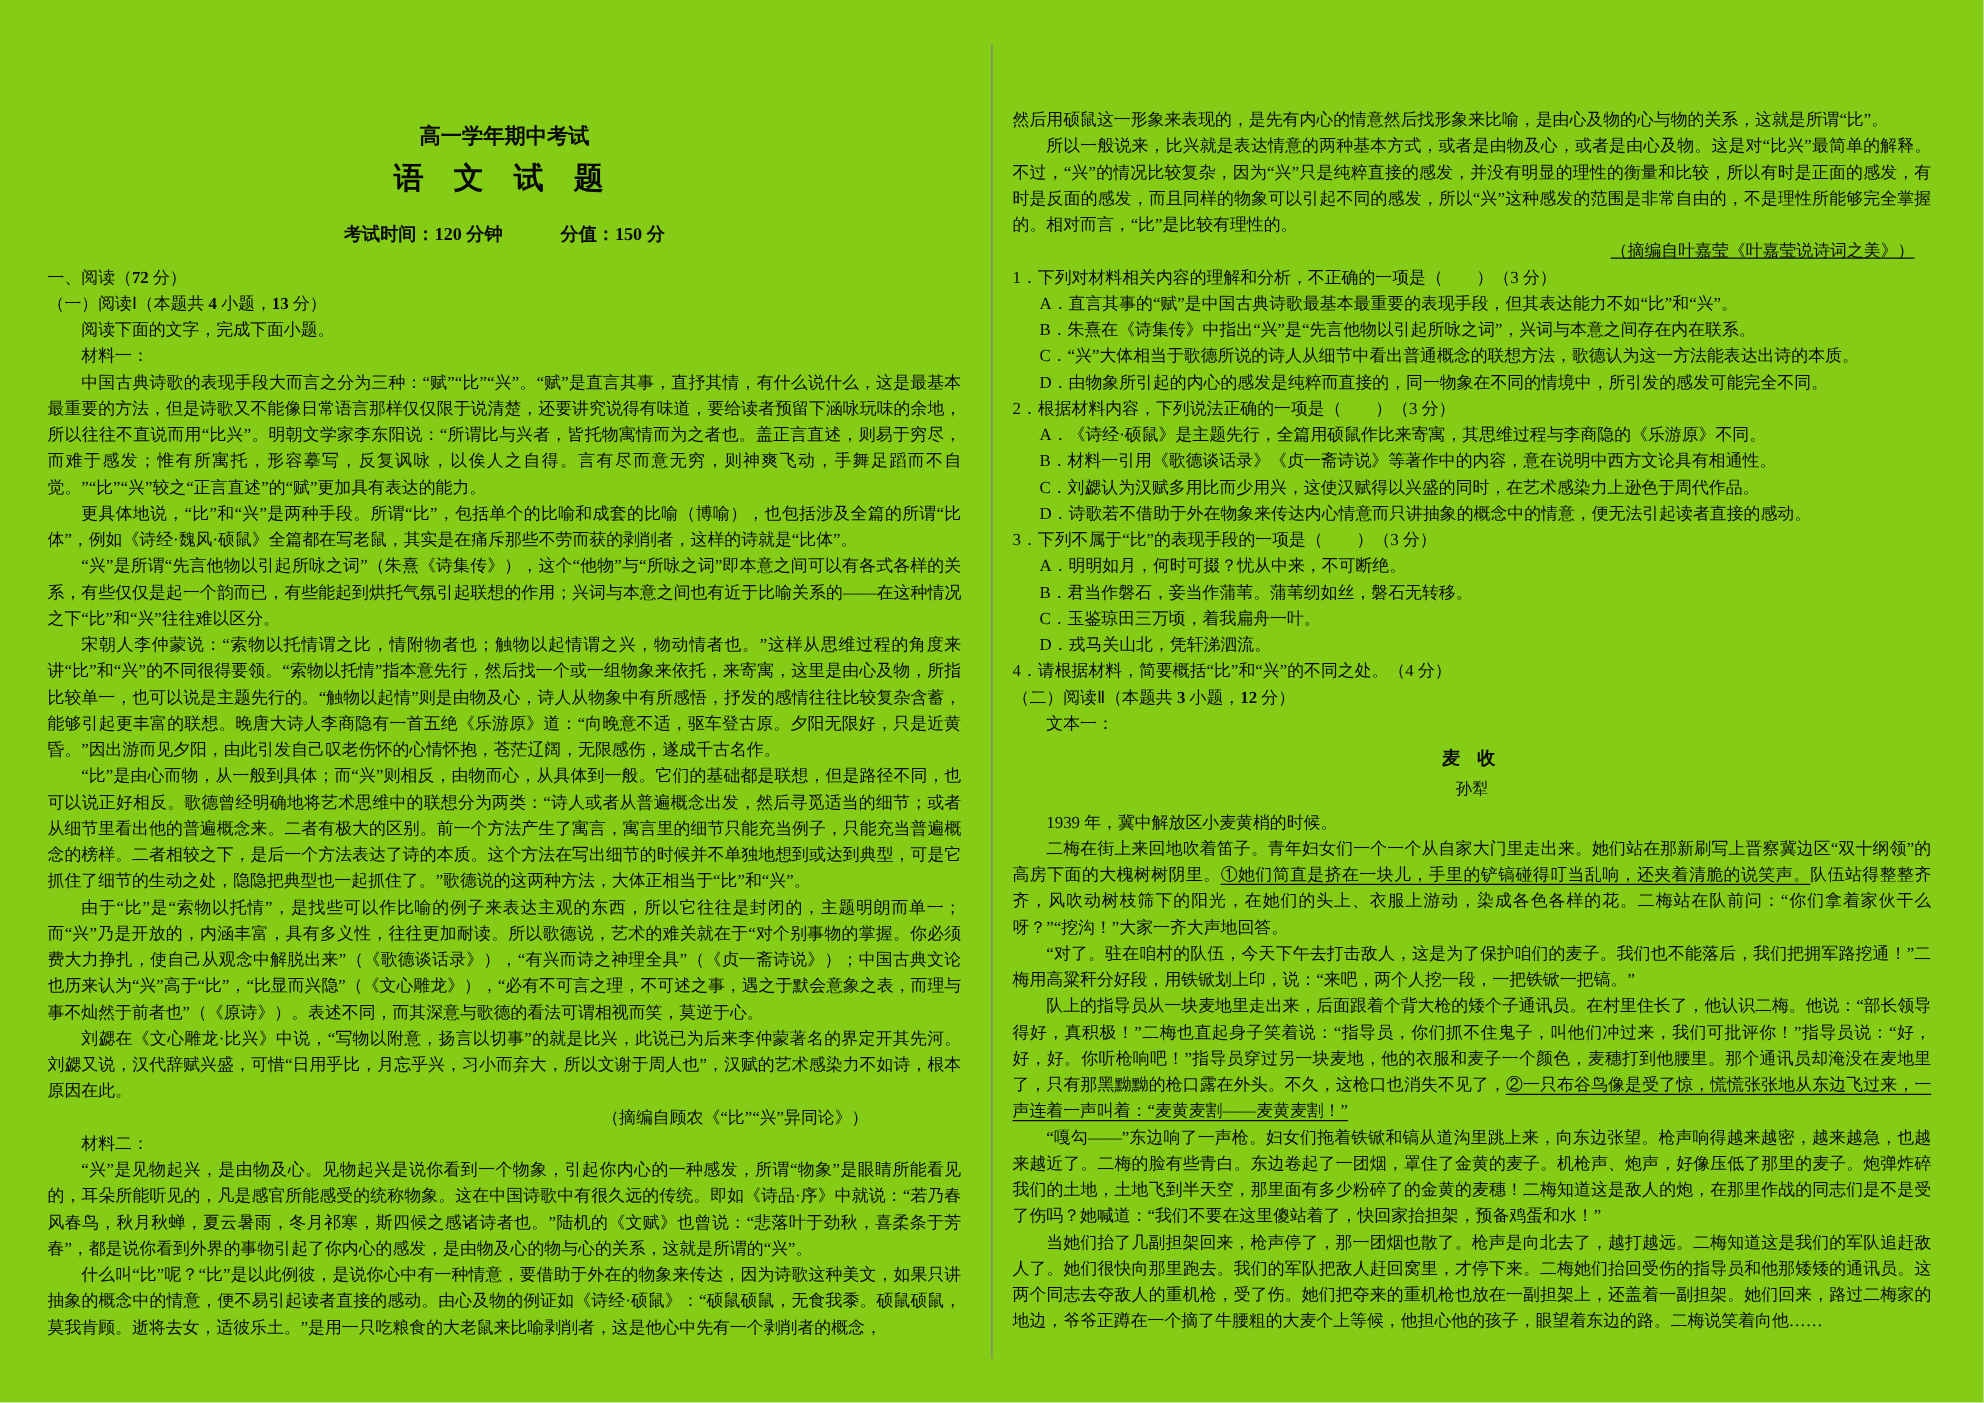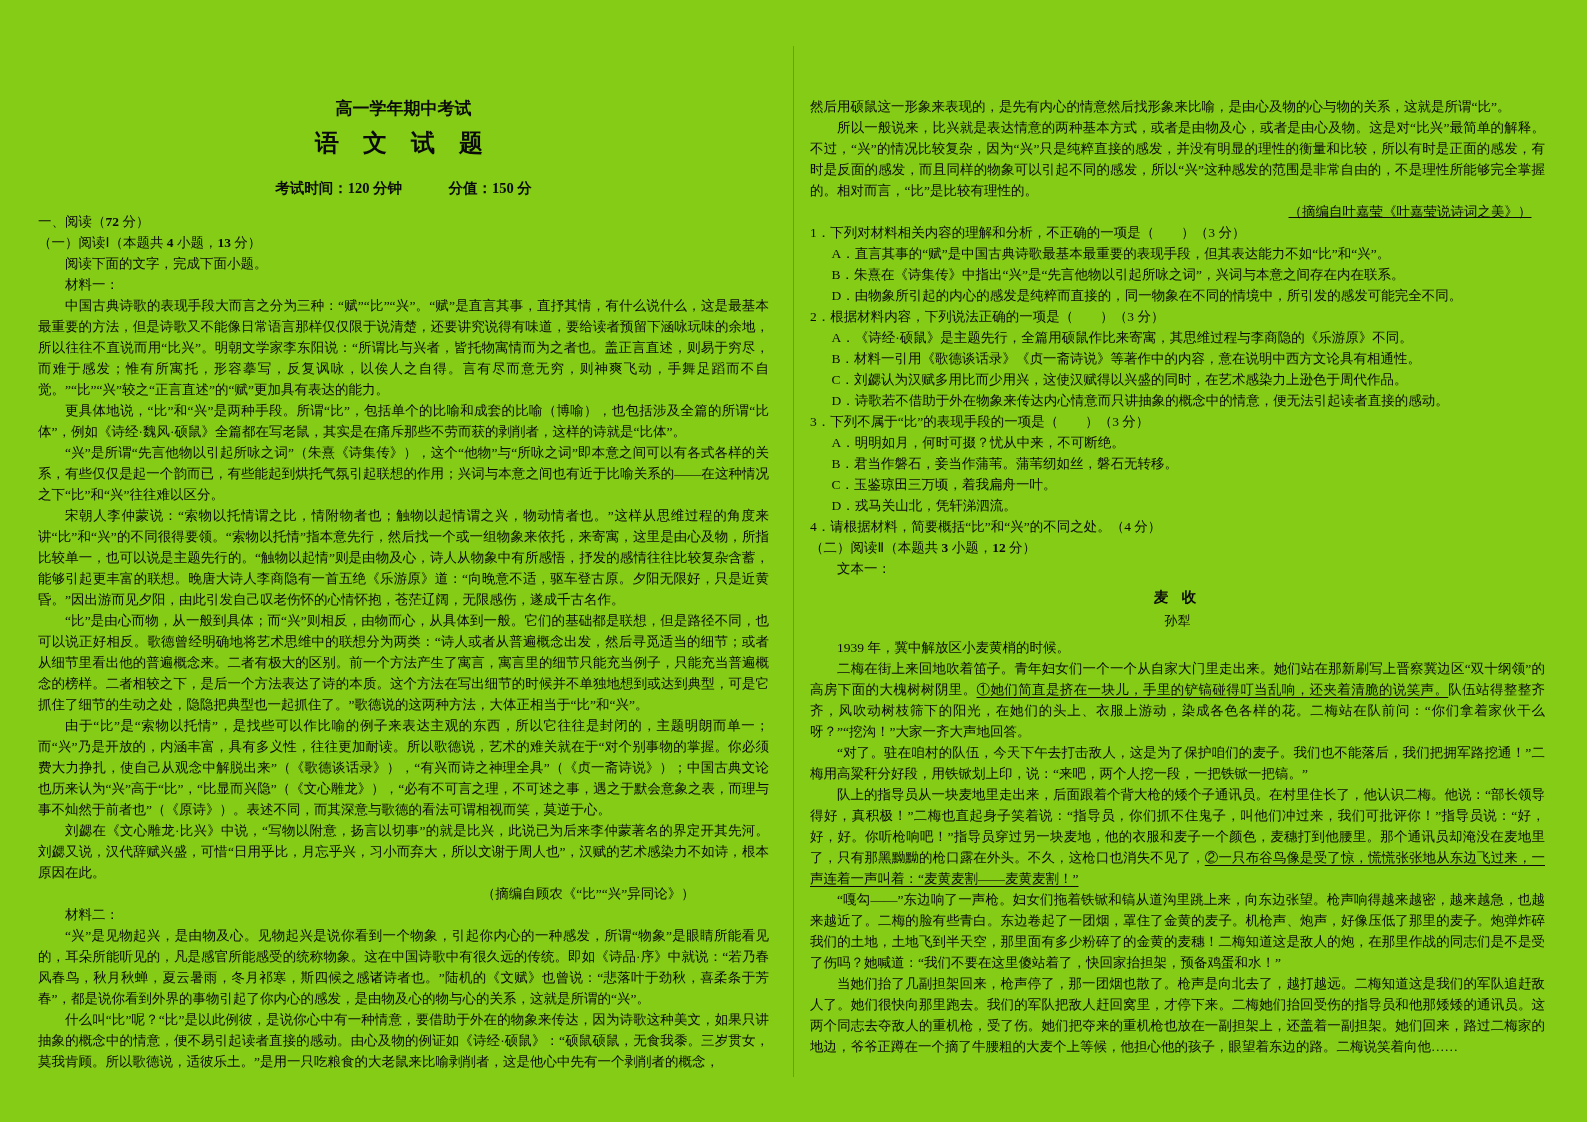--- a/index.html
+++ b/index.html
@@ -41,31 +41,32 @@
         <div class="blk para">中国古典诗歌的表现手段大而言之分为三种：“赋”“比”“兴”。“赋”是直言其事，直抒其情，有什么说什么，这是最基本最重要的方法，但是诗歌又不能像日常语言那样仅仅限于说清楚，还要讲究说得有味道，要给读者预留下涵咏玩味的余地，所以往往不直说而用“比兴”。明朝文学家李东阳说：“所谓比与兴者，皆托物寓情而为之者也。盖正言直述，则易于穷尽，而难于感发；惟有所寓托，形容摹写，反复讽咏，以俟人之自得。言有尽而意无穷，则神爽飞动，手舞足蹈而不自觉。”“比”“兴”较之“正言直述”的“赋”更加具有表达的能力。</div>
         <div class="blk para">更具体地说，“比”和“兴”是两种手段。所谓“比”，包括单个的比喻和成套的比喻（博喻），也包括涉及全篇的所谓“比体”，例如《诗经·魏风·硕鼠》全篇都在写老鼠，其实是在痛斥那些不劳而获的剥削者，这样的诗就是“比体”。</div>
         <div class="blk para">“兴”是所谓“先言他物以引起所咏之词”（朱熹《诗集传》），这个“他物”与“所咏之词”即本意之间可以有各式各样的关系，有些仅仅是起一个韵而已，有些能起到烘托气氛引起联想的作用；兴词与本意之间也有近于比喻关系的——在这种情况之下“比”和“兴”往往难以区分。</div>
         <div class="blk para">宋朝人李仲蒙说：“索物以托情谓之比，情附物者也；触物以起情谓之兴，物动情者也。”这样从思维过程的角度来讲“比”和“兴”的不同很得要领。“索物以托情”指本意先行，然后找一个或一组物象来依托，来寄寓，这里是由心及物，所指比较单一，也可以说是主题先行的。“触物以起情”则是由物及心，诗人从物象中有所感悟，抒发的感情往往比较复杂含蓄，能够引起更丰富的联想。晚唐大诗人李商隐有一首五绝《乐游原》道：“向晚意不适，驱车登古原。夕阳无限好，只是近黄昏。”因出游而见夕阳，由此引发自己叹老伤怀的心情怀抱，苍茫辽阔，无限感伤，遂成千古名作。</div>
         <div class="blk para">“比”是由心而物，从一般到具体；而“兴”则相反，由物而心，从具体到一般。它们的基础都是联想，但是路径不同，也可以说正好相反。歌德曾经明确地将艺术思维中的联想分为两类：“诗人或者从普遍概念出发，然后寻觅适当的细节；或者从细节里看出他的普遍概念来。二者有极大的区别。前一个方法产生了寓言，寓言里的细节只能充当例子，只能充当普遍概念的榜样。二者相较之下，是后一个方法表达了诗的本质。这个方法在写出细节的时候并不单独地想到或达到典型，可是它抓住了细节的生动之处，隐隐把典型也一起抓住了。”歌德说的这两种方法，大体正相当于“比”和“兴”。</div>
         <div class="blk para">由于“比”是“索物以托情”，是找些可以作比喻的例子来表达主观的东西，所以它往往是封闭的，主题明朗而单一；而“兴”乃是开放的，内涵丰富，具有多义性，往往更加耐读。所以歌德说，艺术的难关就在于“对个别事物的掌握。你必须费大力挣扎，使自己从观念中解脱出来”（《歌德谈话录》），“有兴而诗之神理全具”（《贞一斋诗说》）；中国古典文论也历来认为“兴”高于“比”，“比显而兴隐”（《文心雕龙》），“必有不可言之理，不可述之事，遇之于默会意象之表，而理与事不灿然于前者也”（《原诗》）。表述不同，而其深意与歌德的看法可谓相视而笑，莫逆于心。</div>
         <div class="blk para">刘勰在《文心雕龙·比兴》中说，“写物以附意，扬言以切事”的就是比兴，此说已为后来李仲蒙著名的界定开其先河。刘勰又说，汉代辞赋兴盛，可惜“日用乎比，月忘乎兴，习小而弃大，所以文谢于周人也”，汉赋的艺术感染力不如诗，根本原因在此。</div>
         <div class="blk attr">（摘编自顾农《“比”“兴”异同论》）</div>
         <div class="blk para">材料二：</div>
         <div class="blk para">“兴”是见物起兴，是由物及心。见物起兴是说你看到一个物象，引起你内心的一种感发，所谓“物象”是眼睛所能看见的，耳朵所能听见的，凡是感官所能感受的统称物象。这在中国诗歌中有很久远的传统。即如《诗品·序》中就说：“若乃春风春鸟，秋月秋蝉，夏云暑雨，冬月祁寒，斯四候之感诸诗者也。”陆机的《文赋》也曾说：“悲落叶于劲秋，喜柔条于芳春”，都是说你看到外界的事物引起了你内心的感发，是由物及心的物与心的关系，这就是所谓的“兴”。</div>
-        <div class="blk para">什么叫“比”呢？“比”是以此例彼，是说你心中有一种情意，要借助于外在的物象来传达，因为诗歌这种美文，如果只讲抽象的概念中的情意，便不易引起读者直接的感动。由心及物的例证如《诗经·硕鼠》：“硕鼠硕鼠，无食我黍。三岁贯女，莫我肯顾。所以歌德说，适彼乐土。”是用一只吃粮食的大老鼠来比喻剥削者，这是他心中先有一个剥削者的概念，</div>
+        <div class="blk para">什么叫“比”呢？“比”是以此例彼，是说你心中有一种情意，要借助于外在的物象来传达，因为诗歌这种美文，如果只讲抽象的概念中的情意，便不易引起读者直接的感动。由心及物的例证如《诗经·硕鼠》：“硕鼠硕鼠，无食我黍。硕鼠硕鼠，莫我肯顾。逝将去女，适彼乐土。”是用一只吃粮食的大老鼠来比喻剥削者，这是他心中先有一个剥削者的概念，</div>
       </div>
   </div>
   <div class="col col-right">
     <div>
         <div class="blk flush">然后用硕鼠这一形象来表现的，是先有内心的情意然后找形象来比喻，是由心及物的心与物的关系，这就是所谓“比”。</div>
         <div class="blk para">所以一般说来，比兴就是表达情意的两种基本方式，或者是由物及心，或者是由心及物。这是对“比兴”最简单的解释。不过，“兴”的情况比较复杂，因为“兴”只是纯粹直接的感发，并没有明显的理性的衡量和比较，所以有时是正面的感发，有时是反面的感发，而且同样的物象可以引起不同的感发，所以“兴”这种感发的范围是非常自由的，不是理性所能够完全掌握的。相对而言，“比”是比较有理性的。</div>
         <div class="blk attr2">（摘编自叶嘉莹《叶嘉莹说诗词之美》）</div>
         <div class="blk q">1．下列对材料相关内容的理解和分析，不正确的一项是（　　）（3 分）</div>
         <div class="blk opt">A．直言其事的“赋”是中国古典诗歌最基本最重要的表现手段，但其表达能力不如“比”和“兴”。</div>
         <div class="blk opt">B．朱熹在《诗集传》中指出“兴”是“先言他物以引起所咏之词”，兴词与本意之间存在内在联系。</div>
+        <div class="blk opt">C．“兴”大体相当于歌德所说的诗人从细节中看出普通概念的联想方法，歌德认为这一方法能表达出诗的本质。</div>
         <div class="blk opt">D．由物象所引起的内心的感发是纯粹而直接的，同一物象在不同的情境中，所引发的感发可能完全不同。</div>
         <div class="blk q">2．根据材料内容，下列说法正确的一项是（　　）（3 分）</div>
         <div class="blk opt">A．《诗经·硕鼠》是主题先行，全篇用硕鼠作比来寄寓，其思维过程与李商隐的《乐游原》不同。</div>
         <div class="blk opt">B．材料一引用《歌德谈话录》《贞一斋诗说》等著作中的内容，意在说明中西方文论具有相通性。</div>
         <div class="blk opt">C．刘勰认为汉赋多用比而少用兴，这使汉赋得以兴盛的同时，在艺术感染力上逊色于周代作品。</div>
         <div class="blk opt">D．诗歌若不借助于外在物象来传达内心情意而只讲抽象的概念中的情意，便无法引起读者直接的感动。</div>
         <div class="blk q">3．下列不属于“比”的表现手段的一项是（　　）（3 分）</div>
         <div class="blk opt">A．明明如月，何时可掇？忧从中来，不可断绝。</div>
         <div class="blk opt">B．君当作磐石，妾当作蒲苇。蒲苇纫如丝，磐石无转移。</div>
         <div class="blk opt">C．玉鉴琼田三万顷，着我扁舟一叶。</div>

